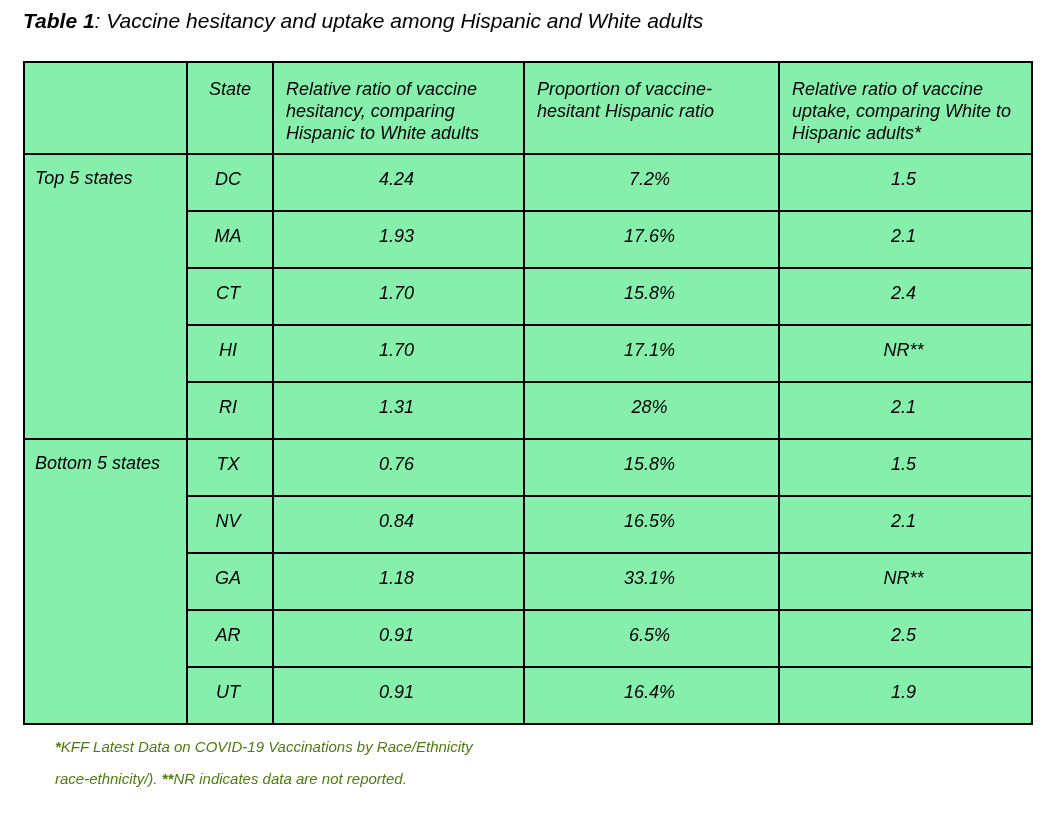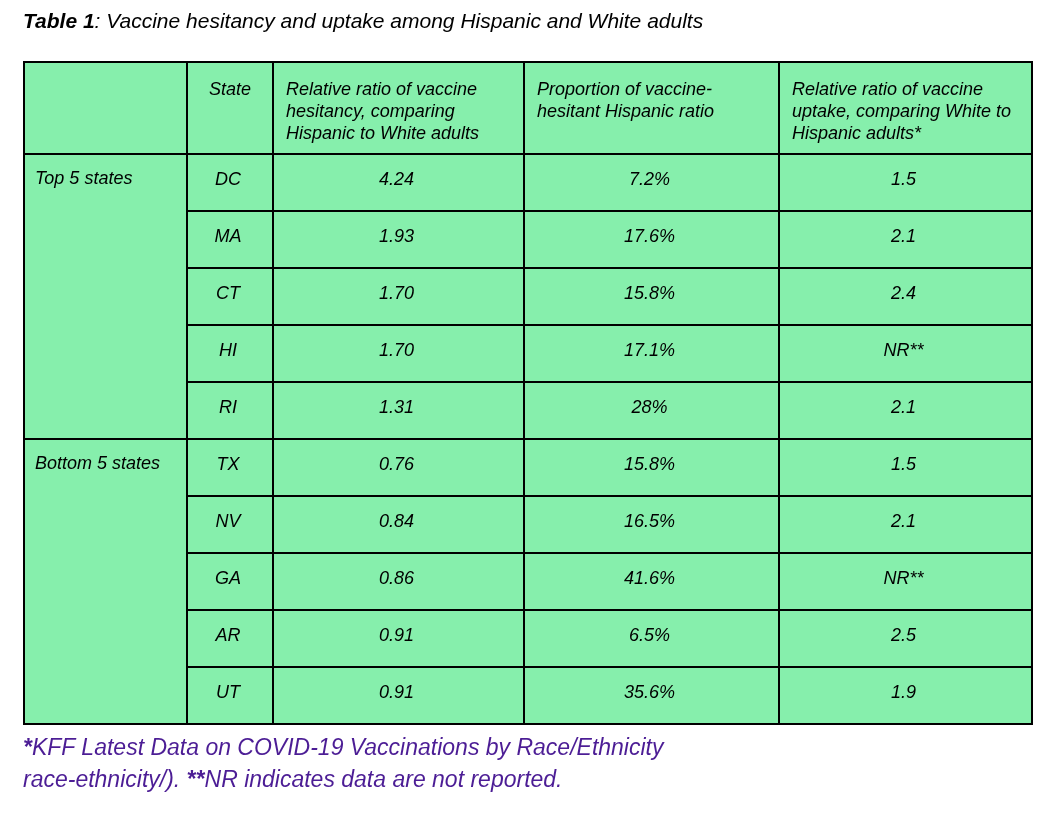--- a/index.html
+++ b/index.html
@@ -48,23 +48,24 @@
     line-height: 20px;
   }
   table.data td.group-cell {
     text-align: left;
     padding-left: 10px;
     padding-top: 13px;
   }
 
   .footnote {
     margin-top: 6px;
-    font-size: 23px;
+    font-size: 15px;
     line-height: 32px;
-    color: #4c1d95;
+    color: #4d7c0f;
+    margin-left: 32px;
   }
   .footnote .b { font-weight: bold; }
   .footnote .line { white-space: nowrap; }
 </style>
 </head>
 <body>
 
 <div class="page">
 
   <div class="doc-title"><span class="b">Table 1</span><span>: Vaccine hesitancy and uptake among Hispanic and White adults</span></div>
@@ -126,34 +127,34 @@
         <td>1.5</td>
       </tr>
       <tr>
         <td>NV</td>
         <td>0.84</td>
         <td>16.5%</td>
         <td>2.1</td>
       </tr>
       <tr>
         <td>GA</td>
-        <td>0.86</td>
-        <td>41.6%</td>
+        <td>1.18</td>
+        <td>33.1%</td>
         <td>NR**</td>
       </tr>
       <tr>
         <td>AR</td>
         <td>0.91</td>
         <td>6.5%</td>
         <td>2.5</td>
       </tr>
       <tr>
         <td>UT</td>
         <td>0.91</td>
-        <td>35.6%</td>
+        <td>16.4%</td>
         <td>1.9</td>
       </tr>
     </tbody>
   </table>
 
   <div class="footnote">
     <div class="line"><span class="b">*</span><span>KFF Latest Data on COVID-19 Vaccinations by Race/Ethnicity</span></div>
     <div class="line"><span>race-ethnicity/). </span><span class="b">**</span><span>NR indicates data are not reported.</span></div>
   </div>
 

